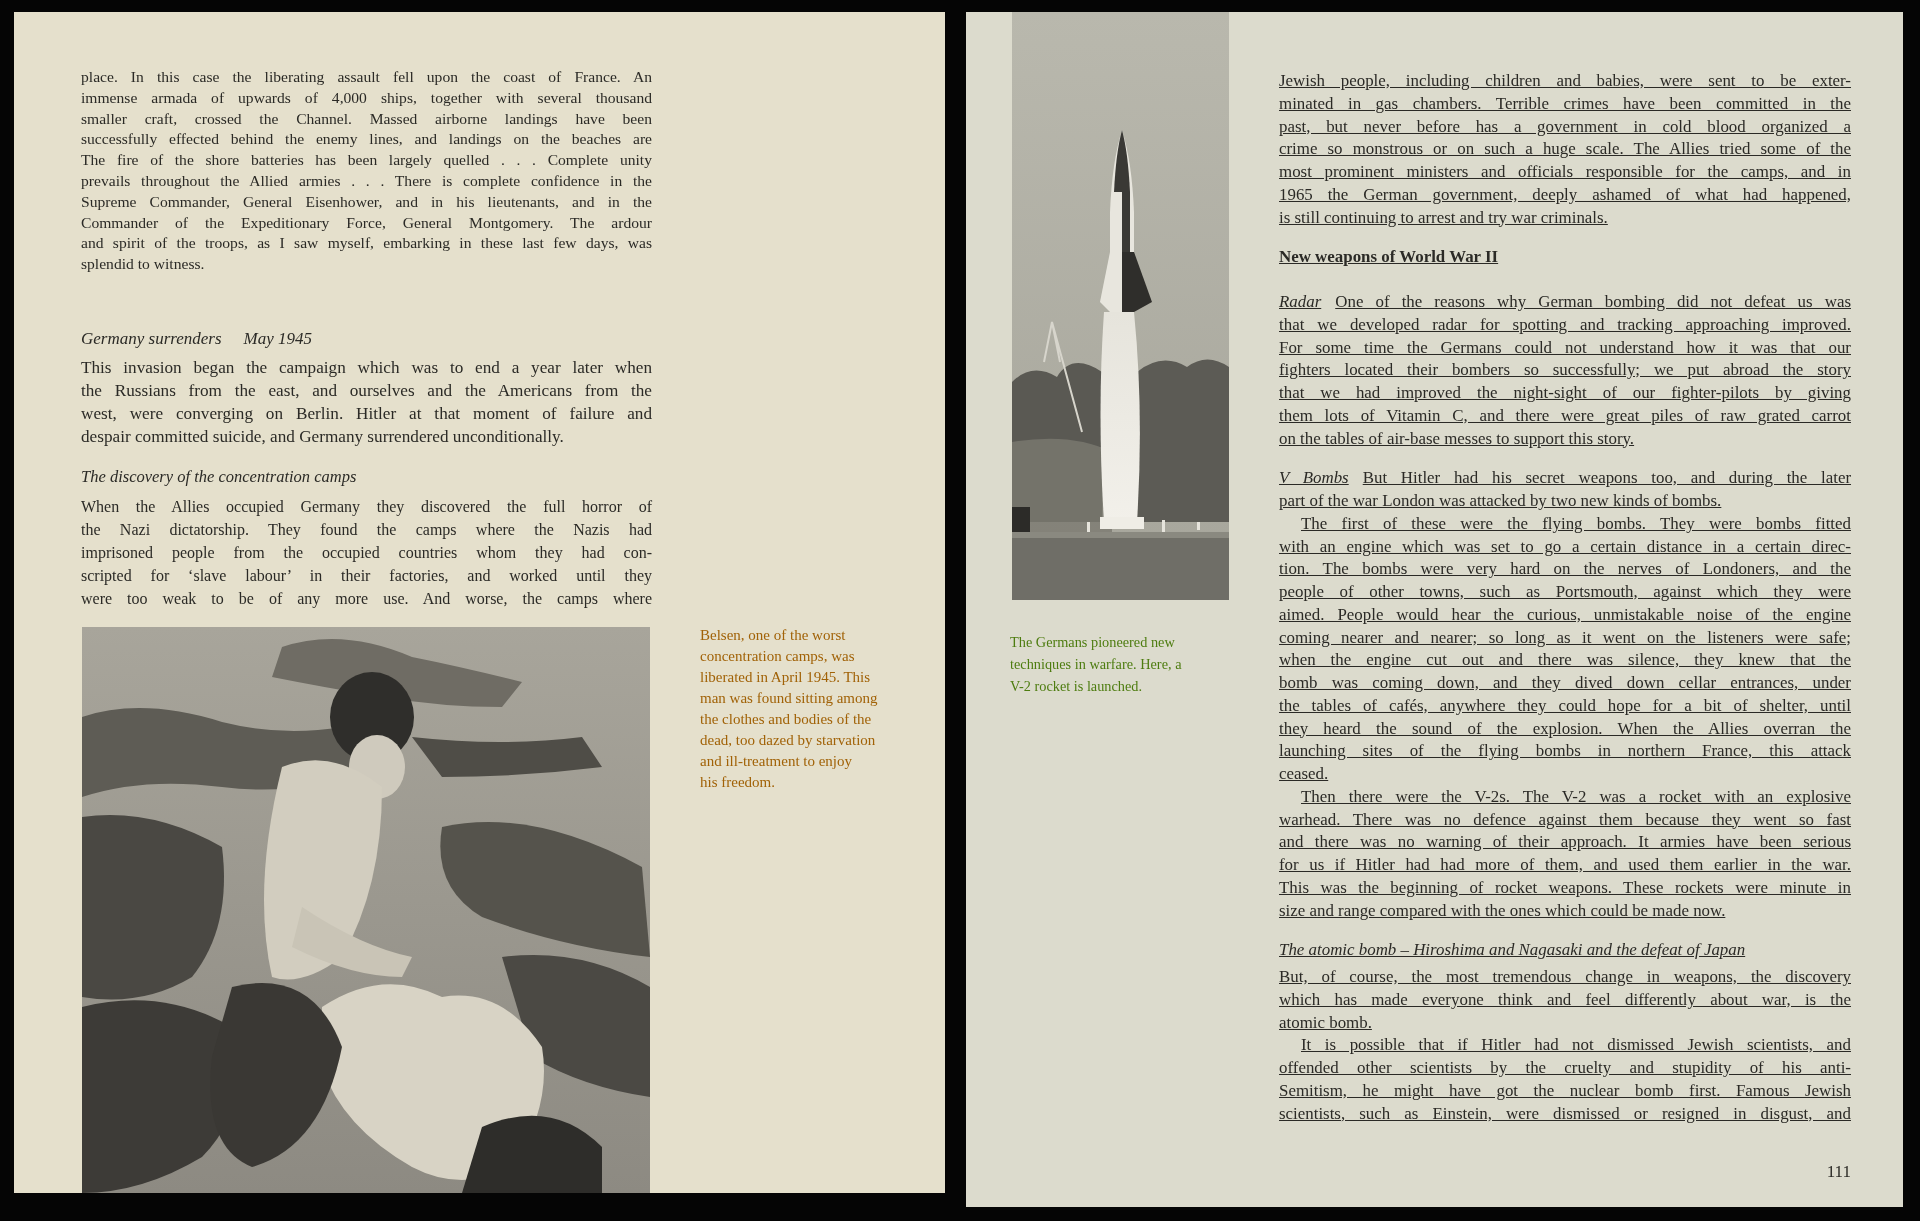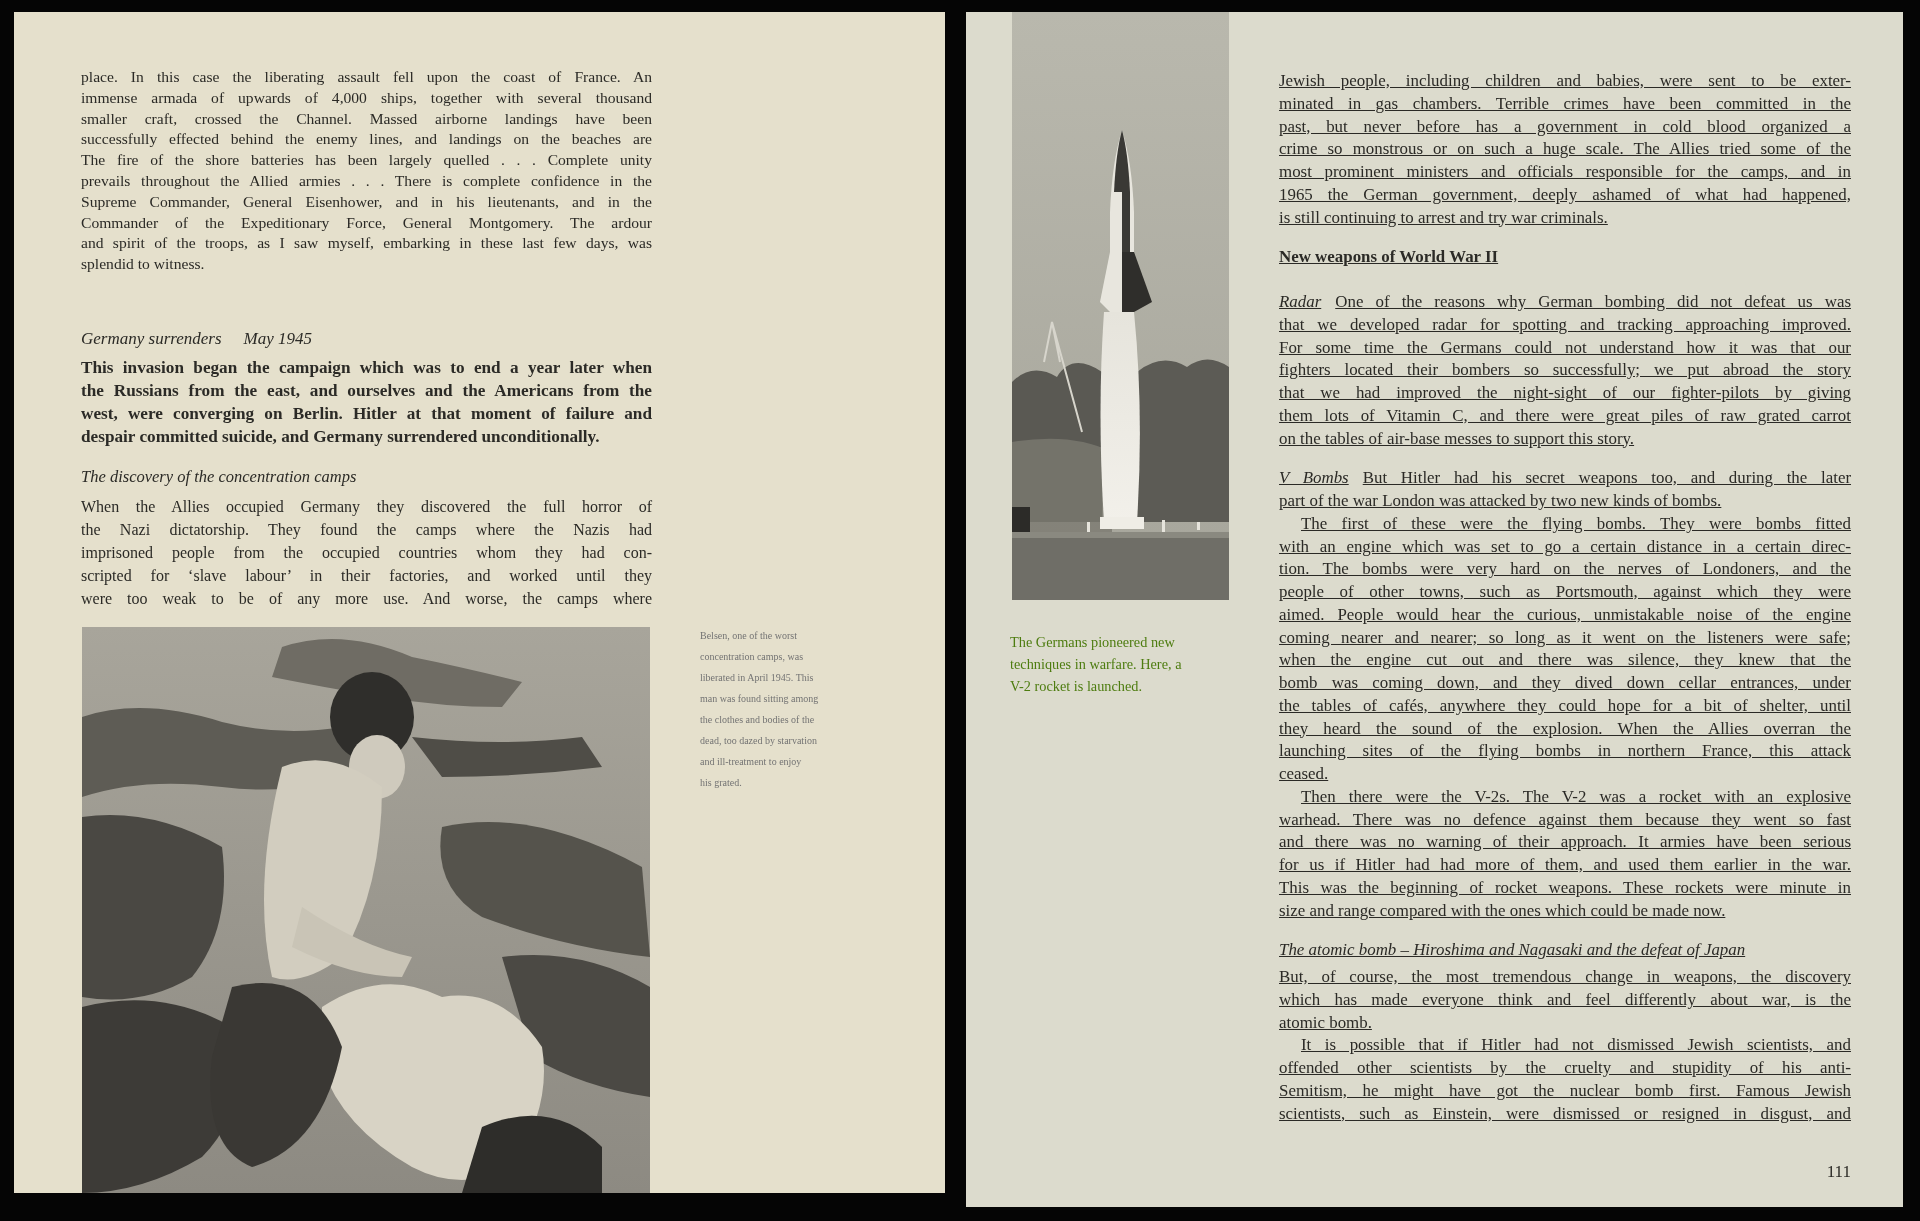--- a/index.html
+++ b/index.html
@@ -16,27 +16,27 @@
   .line.last { text-align-last:left; }
   .line.indent { text-indent:22px; }
 
   
   #quote-block { left:67px; top:55px; width:571px; font-size:15.6px; line-height:20.8px; }
   #quote-block .line { height:20.8px; }
   .heading-it { font-style:italic; }
   #sec1-heading { left:67px; top:317px; font-size:17px; }
   #sec1-heading .date { margin-left:22px; }
   #sec1-body { left:67px; top:344px; width:571px; font-size:17.2px; line-height:23px; }
-  #sec1-body .line { height:23px;font-weight:bold; }
+  #sec1-body .line { height:23px; }
   #sec2-heading { left:67px; top:455px; font-size:16.5px; }
   #sec2-body { left:67px; top:483px; width:571px; font-size:16px; line-height:23px;font-family:Liberation Serif, serif; }
   #sec2-body .line { height:23px; }
 
   #belsen-photo { left:68px; top:615px; width:568px; height:566px; overflow:hidden; background:#8a8880; }
-  #belsen-caption { left:686px; top:613px; width:230px; font-size:10px; line-height:21px; color:#737373; }
+  #belsen-caption { left:686px; top:613px; width:230px; font-size:15px; line-height:21px; color:#a16207; }
   #belsen-caption .line { text-align:left; text-align-last:left; height:21px; }
 
   
   #rocket-photo { left:46px; top:0px; width:217px; height:588px; overflow:hidden; background:#b7b6ab; }
   #rocket-caption { left:44px; top:619px; width:220px; font-size:14.3px; line-height:22px; color:#4d7c0f; }
   #rocket-caption .line { text-align:left; text-align-last:left; height:22px; }
 
   #right-col { left:313px; top:58px; width:572px; font-size:16.9px; line-height:22.75px;text-decoration:underline; }
   #right-col .line { height:22.75px; }
   #right-col .gap { height:22px; }
@@ -112,21 +112,21 @@
   </div>
 
   <div class="block" id="belsen-caption">
     <span class="line">Belsen, one of the worst</span>
     <span class="line">concentration camps, was</span>
     <span class="line">liberated in April 1945. This</span>
     <span class="line">man was found sitting among</span>
     <span class="line">the clothes and bodies of the</span>
     <span class="line">dead, too dazed by starvation</span>
     <span class="line">and ill-treatment to enjoy</span>
-    <span class="line">his grated.</span>
+    <span class="line">his freedom.</span>
   </div>
 </div>
 
 <div class="page" id="right-page">
 
   <div class="block" id="rocket-photo">
     <svg width="217" height="588" viewBox="0 0 217 588">
       <defs>
         <linearGradient id="sky" x1="0" y1="0" x2="0" y2="1">
           <stop offset="0" stop-color="#b9b8ad"></stop>

